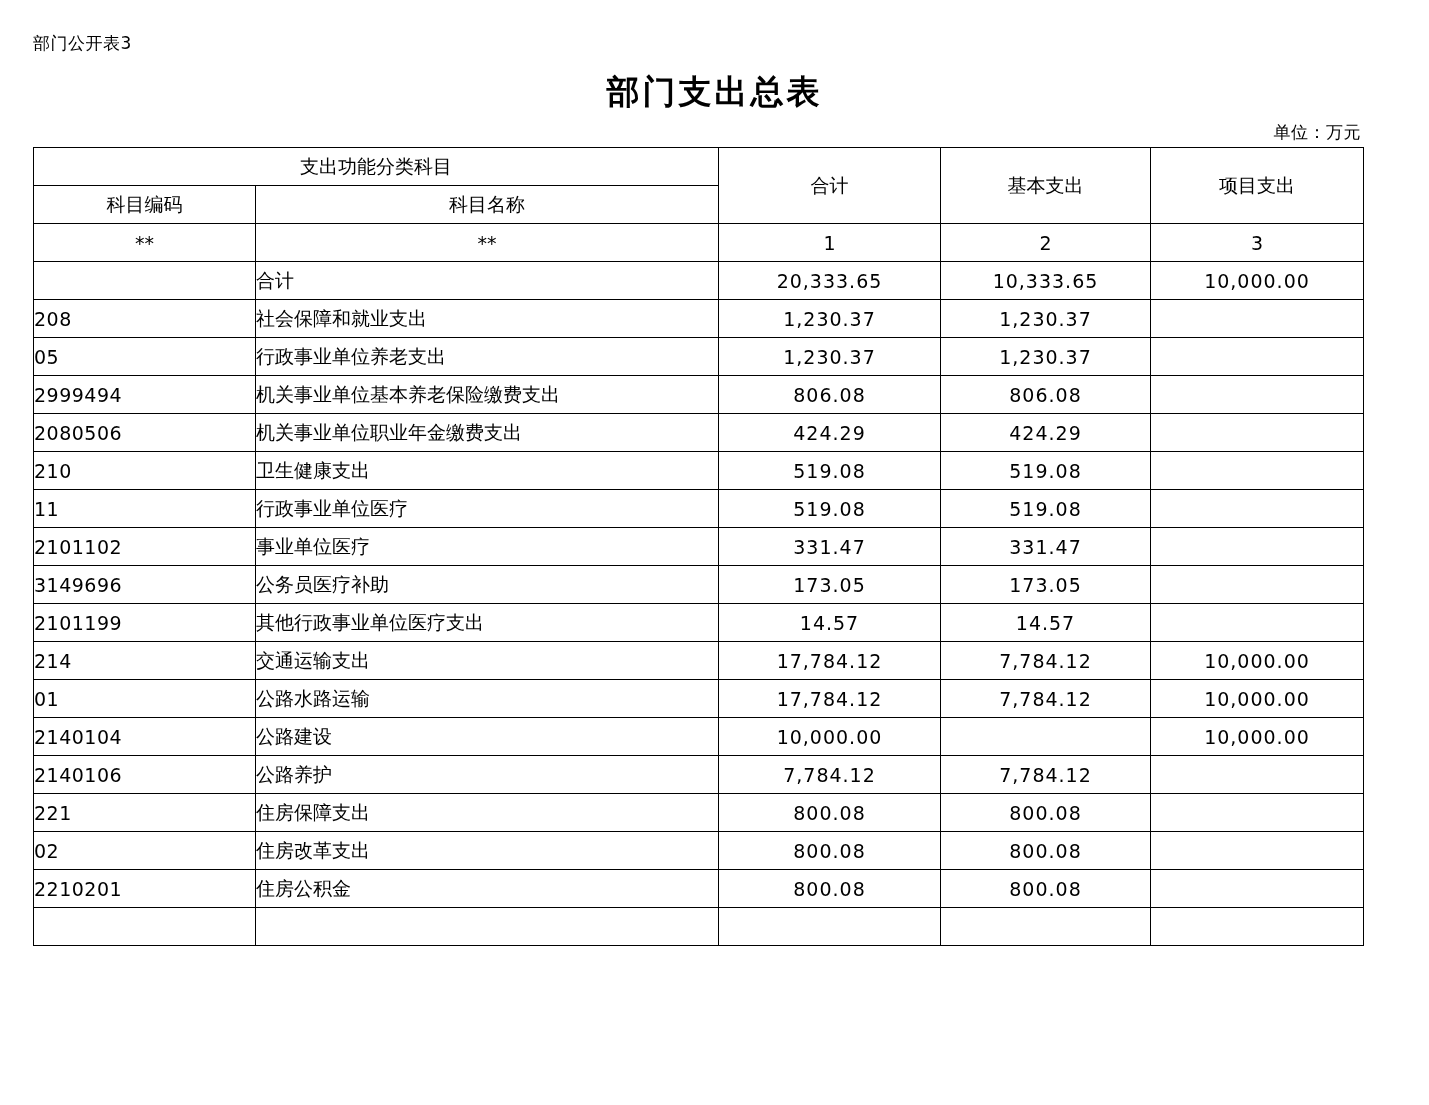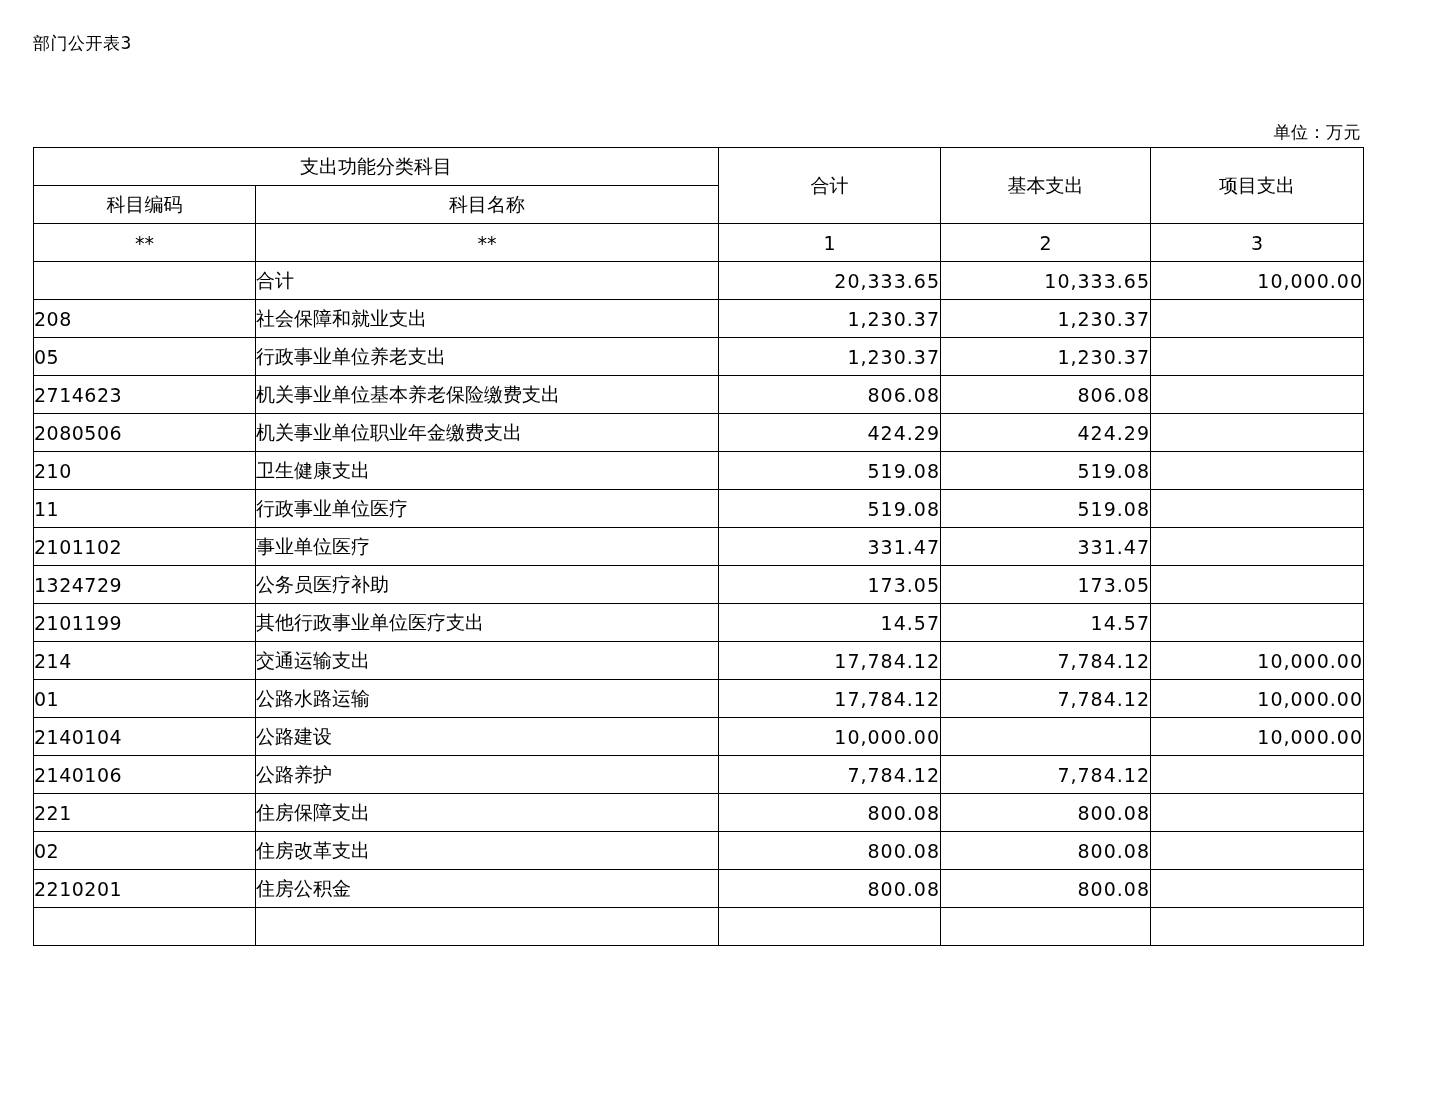--- a/index.html
+++ b/index.html
@@ -69,21 +69,21 @@
     font-weight: normal;
     font-size: 19px;
     font-family: "DejaVu Sans", sans-serif;
     padding: 0;
     height: 37px;
     vertical-align: middle;
     overflow: hidden;
     white-space: nowrap;
   }
   .c-center { text-align: center; }
-  .c-right  { text-align: right; padding-right: 10px; }
+  .c-right  { text-align: center; padding-right: 10px; }
   .c-left   { text-align: left; }
   .num {
     font-family: "DejaVu Sans", sans-serif;
     font-size: 19px;
     letter-spacing: 1px;
   }
   .code-cell {
     font-family: "DejaVu Sans", sans-serif;
     font-size: 19px;
     letter-spacing: 0.5px;
@@ -97,20 +97,21 @@
   .hdr-tall { height: 56px; }
   .empty-row td { height: 34px; }
 </style>
 </head>
 <body>
 
 <div class="page">
 
   <div class="form-code">部门公开表3</div>
 
+  <div class="doc-title">部门支出总表</div>
 
 
   <div class="amount-unit">单位：万元</div>
 
   <table class="main">
     <colgroup>
       <col style="width:222px">
       <col style="width:463px">
       <col style="width:222px">
       <col style="width:210px">
@@ -151,21 +152,21 @@
           <td class="num c-right"></td>
         </tr>
         <tr>
           <td class="code-cell c-left lvl1">05</td>
           <td class="c-left name1">行政事业单位养老支出</td>
           <td class="num c-right">1,230.37</td>
           <td class="num c-right">1,230.37</td>
           <td class="num c-right"></td>
         </tr>
         <tr>
-          <td class="code-cell c-left lvl2">2714623</td>
+          <td class="code-cell c-left lvl2">2999494</td>
           <td class="c-left name2">机关事业单位基本养老保险缴费支出</td>
           <td class="num c-right">806.08</td>
           <td class="num c-right">806.08</td>
           <td class="num c-right"></td>
         </tr>
         <tr>
           <td class="code-cell c-left lvl2">2080506</td>
           <td class="c-left name2">机关事业单位职业年金缴费支出</td>
           <td class="num c-right">424.29</td>
           <td class="num c-right">424.29</td>
@@ -186,21 +187,21 @@
           <td class="num c-right"></td>
         </tr>
         <tr>
           <td class="code-cell c-left lvl2">2101102</td>
           <td class="c-left name2">事业单位医疗</td>
           <td class="num c-right">331.47</td>
           <td class="num c-right">331.47</td>
           <td class="num c-right"></td>
         </tr>
         <tr>
-          <td class="code-cell c-left lvl2">1324729</td>
+          <td class="code-cell c-left lvl2">3149696</td>
           <td class="c-left name2">公务员医疗补助</td>
           <td class="num c-right">173.05</td>
           <td class="num c-right">173.05</td>
           <td class="num c-right"></td>
         </tr>
         <tr>
           <td class="code-cell c-left lvl2">2101199</td>
           <td class="c-left name2">其他行政事业单位医疗支出</td>
           <td class="num c-right">14.57</td>
           <td class="num c-right">14.57</td>

